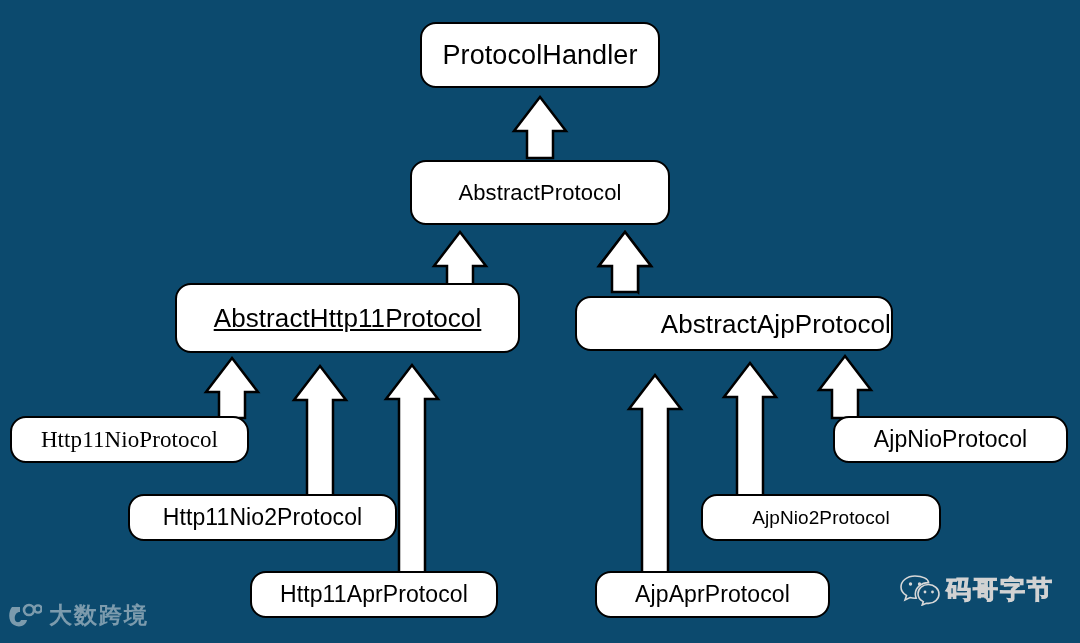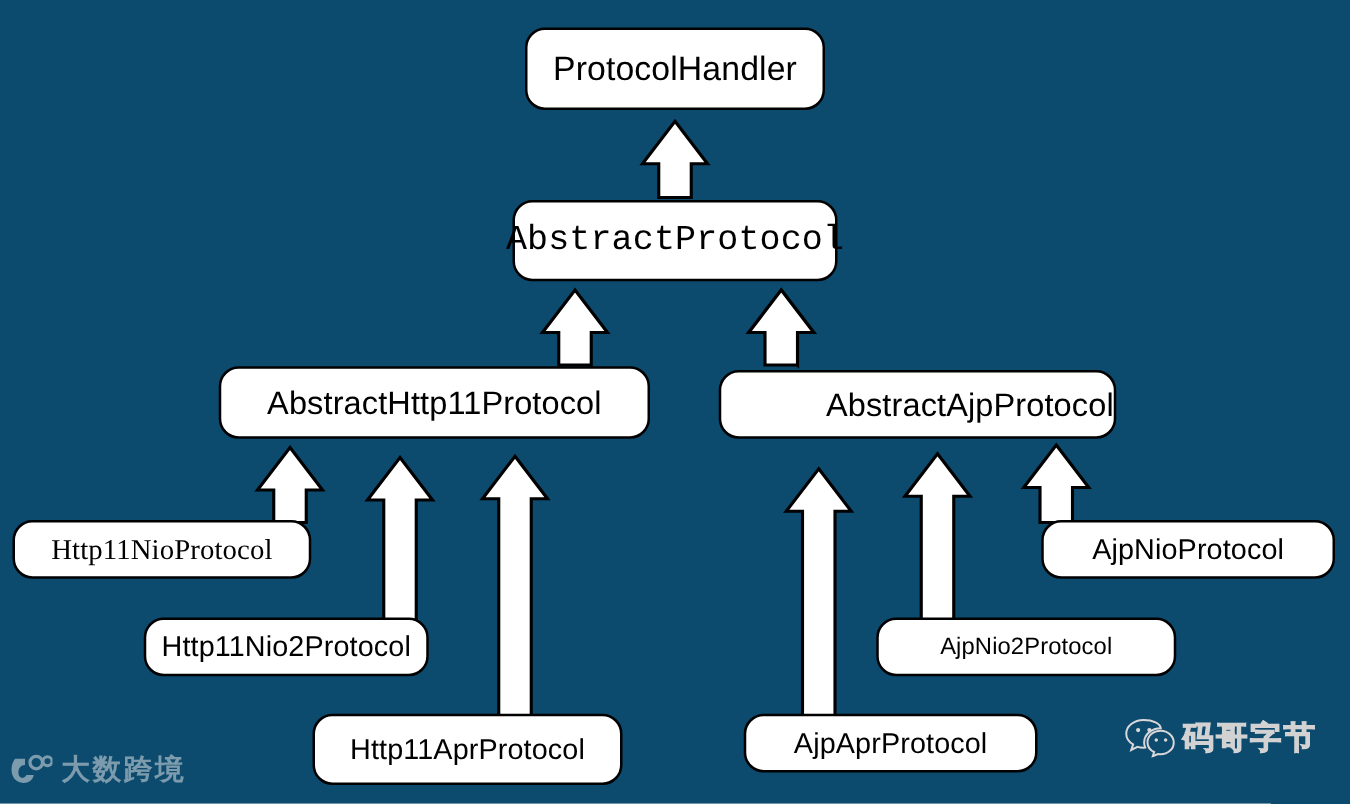--- a/index.html
+++ b/index.html
@@ -112,40 +112,40 @@
     <polygon class="inherit-arrow" points="750,363 776,397 763,397 763,496 737,496 737,397 724,397"></polygon>
 
     <polygon class="inherit-arrow" points="845,356 871,390 858,390 858,418 832,418 832,390 819,390"></polygon>
   </svg>
 
   <div class="class-box" style="left:420px; top:22px; width:240px; height:66px;">
     <span class="class-label" style="font-size:27px;">ProtocolHandler</span>
   </div>
 
   <div class="class-box" style="left:410px; top:160px; width:260px; height:65px;">
-    <span class="class-label" style="font-size:28px;font-family:Liberation Mono, monospace;">AbstractProtocol</span>
+    <span class="class-label" style="font-size:22px;">AbstractProtocol</span>
   </div>
 
-  <div class="class-box" style="left:175px; top:293px; width:345px; height:58px;">
+  <div class="class-box" style="left:175px; top:283px; width:345px; height:70px;text-decoration:underline;">
     <span class="class-label" style="font-size:26px;">AbstractHttp11Protocol</span>
   </div>
 
   <div class="class-box" style="left:575px; top:296px; width:318px; height:55px;justify-content:flex-end;">
     <span class="class-label" style="font-size:26px;">AbstractAjpProtocol</span>
   </div>
 
   <div class="class-box" style="left:10px; top:416px; width:239px; height:47px;font-family:Liberation Serif, serif;">
     <span class="class-label" style="font-size:23px;">Http11NioProtocol</span>
   </div>
 
-  <div class="class-box" style="left:115px; top:494px; width:228px; height:47px;">
+  <div class="class-box" style="left:128px; top:494px; width:269px; height:47px;">
     <span class="class-label" style="font-size:23px;">Http11Nio2Protocol</span>
   </div>
 
-  <div class="class-box" style="left:250px; top:571px; width:248px; height:57px;">
+  <div class="class-box" style="left:250px; top:571px; width:248px; height:47px;">
     <span class="class-label" style="font-size:23px;">Http11AprProtocol</span>
   </div>
 
   <div class="class-box" style="left:833px; top:416px; width:235px; height:47px;">
     <span class="class-label" style="font-size:23px;">AjpNioProtocol</span>
   </div>
 
   <div class="class-box" style="left:701px; top:494px; width:240px; height:47px;">
     <span class="class-label" style="font-size:19px;">AjpNio2Protocol</span>
   </div>

